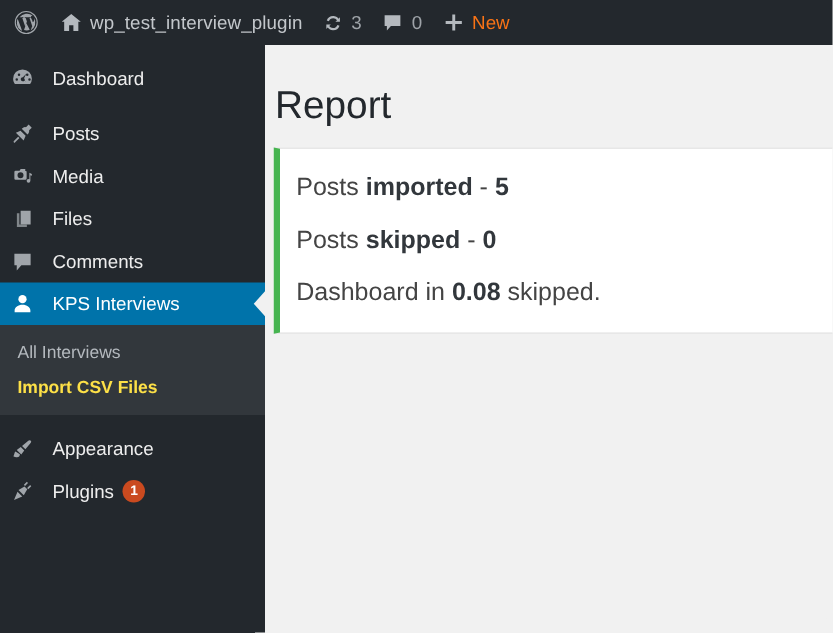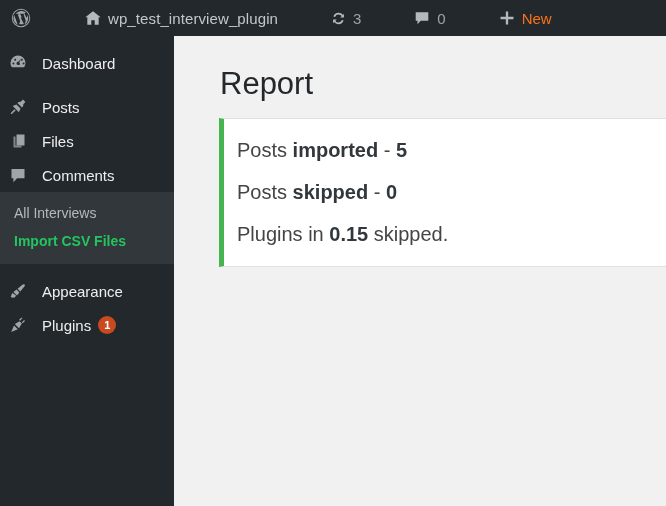--- a/index.html
+++ b/index.html
@@ -13,41 +13,40 @@
 
   
   #adminbar {
     position: absolute; top: 0; left: 0;
     width: 666px; height: 36px;
     background: #23282d;
     display: flex; align-items: center;
     color: #b4b9be;
     font-size: 13px;
     z-index: 30;
-    gap: 36px;
   }
   .ab-item {
     display: flex; align-items: center;
     height: 36px;
     padding: 0 8px;
     gap: 6px;
     color: #b4b9be;
     white-space: nowrap;
   }
   #ab-wp-logo { padding-left: 11px; padding-right: 9px; }
   .ab-sitename { font-size: 15px; color: #c3c7cb; letter-spacing: .1px; }
   .ab-count { color: #9ea3a8; font-size: 15px; }
   .ab-newlabel { font-size: 15px; color: #f97316; }
   .ab-icon { display: inline-block; line-height: 0; }
   .ab-icon svg { display: block; }
 
   
   #adminmenu {
     position: absolute; top: 36px; left: 0;
-    width: 174px; height: 470px;
+    width: 212px; height: 470px;
     background: #23282d;
     z-index: 20;
   }
   .menu-top {
     position: relative;
     display: flex; align-items: center;
     height: 34px;
     padding-left: 0;
     color: #eee;
     font-size: 15px;
@@ -82,21 +81,21 @@
     background: #32373c;
     padding: 7px 0 9px 0;
   }
   .submenu-item {
     display: block;
     padding: 6px 0 6px 14px;
     font-size: 14px;
     color: #b4b9be;
     cursor: pointer;
   }
-  .submenu-item.current { color: #22c55e; font-weight: bold; }
+  .submenu-item.current { color: #fde047; font-weight: bold; }
 
   .badge-count {
     display: inline-flex; align-items: center; justify-content: center;
     min-width: 18px; height: 18px;
     margin-left: 7px;
     padding: 0 5px;
     border-radius: 10px;
     background: #ca4a1f;
     color: #fff;
     font-size: 11px; font-weight: bold;
@@ -206,40 +205,59 @@
 
   <div class="menu-top">
     <span class="menu-icon">
       <svg width="20" height="20" viewBox="0 0 20 20" fill="currentColor">
         <path d="M14.9 2.6 12.8 4.7a3.3 3.3 0 0 0-2.6.6l-.8.7 4.6 4.6.7-.8a3.3 3.3 0 0 0 .6-2.6l2.1-2.1zM8.4 7.5 4.7 9.1l6.2 6.2 1.6-3.7zM4.1 16.8l3.5-3.4-1.1-1.1-3.4 3.5a.8.8 0 0 0 0 1.1.8.8 0 0 0 1 0z"></path>
       </svg>
     </span>
     <span class="menu-label">Posts</span>
   </div>
 
+  <div class="menu-top">
+    <span class="menu-icon">
+      <svg width="20" height="20" viewBox="0 0 20 20" fill="currentColor">
+        <path d="M12.3 4.2H8.5l-.8 1.3H4.5a1 1 0 0 0-1 1v5.3a1 1 0 0 0 1 1h7.8a1 1 0 0 0 1-1V6.5a1 1 0 0 0-1-1h-.3zM8.4 11.6a2.4 2.4 0 1 1 0-4.8 2.4 2.4 0 0 1 0 4.8z"></path>
+        <path d="M15.5 7.2v5.1a1.7 1.7 0 0 0-.7-.2 1.5 1.5 0 1 0 1.5 1.5V9.1l1.2.5V8.1z"></path>
+      </svg>
+    </span>
+    <span class="menu-label">Media</span>
+  </div>
 
   <div class="menu-top">
     <span class="menu-icon">
       <svg width="20" height="20" viewBox="0 0 20 20" fill="currentColor">
         <path d="M8.5 3.5h8v11h-8z"></path>
         <path d="M5.5 5.5h2v9h6v2h-8z" opacity=".75"></path>
       </svg>
     </span>
     <span class="menu-label">Files</span>
   </div>
 
   <div class="menu-top">
     <span class="menu-icon">
       <svg width="20" height="20" viewBox="0 0 20 20" fill="currentColor">
         <path d="M3.5 4h13v9.2H9.1L5.4 17.3v-4.1H3.5z"></path>
       </svg>
     </span>
     <span class="menu-label">Comments</span>
   </div>
 
+  <div class="menu-top current">
+    <span class="menu-icon">
+      <svg width="20" height="20" viewBox="0 0 20 20" fill="currentColor">
+        <circle cx="10" cy="6.3" r="3.3"></circle>
+        <path d="M10 10.8c-3.5 0-6.3 2-6.3 4.5v1.4h12.6v-1.4c0-2.5-2.8-4.5-6.3-4.5z"></path>
+      </svg>
+    </span>
+    <span class="menu-label">KPS Interviews</span>
+    <span class="menu-arrow"></span>
+  </div>
 
   <div id="submenu">
     <span class="submenu-item">All Interviews</span>
     <span class="submenu-item current">Import CSV Files</span>
   </div>
 
   <div class="menu-sep"></div>
 
   <div class="menu-top">
     <span class="menu-icon">
@@ -273,17 +291,17 @@
 
     <p>
       <span>Posts </span><b>imported</b><span> - </span><b>5</b><span></span>
     </p>
 
     <p>
       <span>Posts </span><b>skipped</b><span> - </span><b>0</b><span></span>
     </p>
 
     <p>
-      <span>Plugins in </span><b>0.15</b><span> </span><span>skipped.</span>
+      <span>Dashboard in </span><b>0.08</b><span> </span><span>skipped.</span>
     </p>
 
   </div>
 </div>
 
 </body></html>

